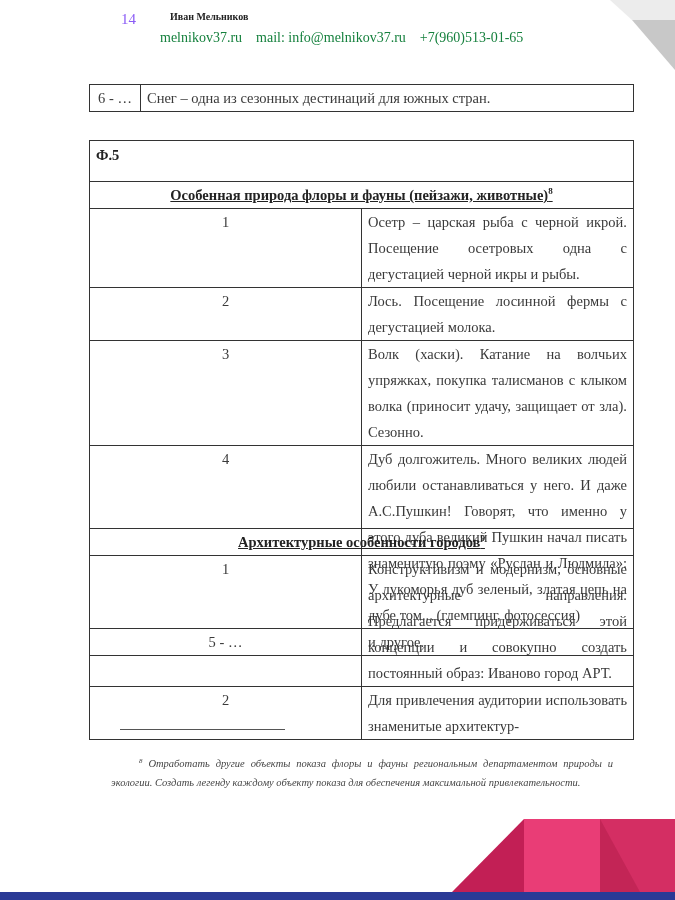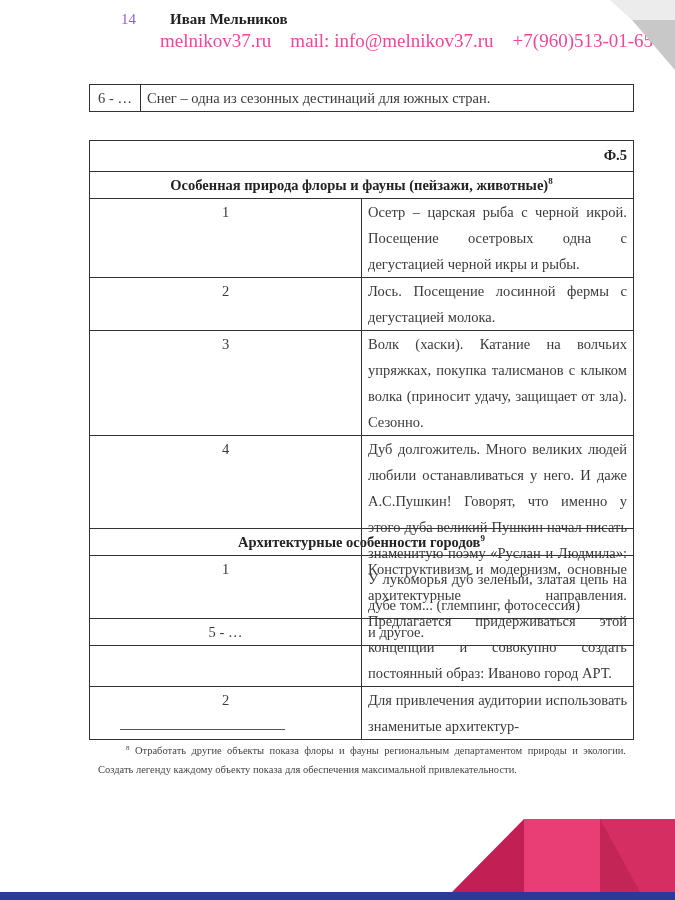--- a/index.html
+++ b/index.html
@@ -4,55 +4,55 @@
 <style>
   html, body { margin: 0; padding: 0; }
   body {
     width: 675px; height: 900px; position: relative; overflow: hidden;
     background: #ffffff;
     font-family: "Liberation Serif", "DejaVu Serif", serif;
     color: #3a3a3a;
   }
   
   .hdr-page { position: absolute; left: 121px; top: 11px; font-size: 15px; color: #8b5cf6; }
-  .hdr-name { position: absolute; left: 170px; top: 11px; font-size: 15px; font-weight: bold; color: #222; }
-  .hdr-contacts { position: absolute; left: 160px; top: 30px; font-size: 19px; color: #ec4899; white-space: pre; }
+  .hdr-name { position: absolute; left: 170px; top: 11px; font-size: 10px; font-weight: bold; color: #222; }
+  .hdr-contacts { position: absolute; left: 160px; top: 30px; font-size: 14px; color: #15803d; white-space: pre; }
 
   
   .corner-top { position: absolute; right: 0; top: 0; width: 90px; height: 92px; }
 
   
   table.doc {
     position: absolute; left: 89px; width: 545px;
     border-collapse: collapse; table-layout: fixed;
     font-size: 14.5px; color: #3a3a3a;
   }
   table.doc td {
     border: 1px solid #333;
     padding: 0 6px;
     vertical-align: top;
     line-height: 26px;
   }
   table.doc td.num { width: 42px; text-align: center; padding: 0 4px; }
   table.doc td.txt { text-align: justify; border-radius: 9px; }
-  table.doc td.head { text-align: right; font-weight: bold; color: #222; padding-top: 1px; padding-bottom: 3px; }
-  table.doc td.sub { text-align: center; font-weight: bold; color: #222; }
+  table.doc td.head { text-align: left; font-weight: bold; color: #222; padding-top: 1px; padding-bottom: 13px; }
+  table.doc td.sub { text-align: center; font-weight: bold; color: #222; text-decoration: underline; }
   sup { font-size: 9px; line-height: 0; }
 
   #t-prev { top: 84px; }
   #t-f5 { top: 140px; }
   #t-f6 { top: 528px; }
 
   
   .fn-rule { position: absolute; left: 120px; top: 729px; width: 165px; border-top: 1px solid #555; }
   .footnotes {
     position: absolute; left: 94px; top: 737px; width: 536px;
     font-size: 10.5px; line-height: 19px; color: #444; text-align: justify;
   }
-  .footnotes p { margin: 4px; text-indent: 28px; }
+  .footnotes p { margin: 17px; text-indent: 28px; font-style: italic; }
   .footnotes sup { font-size: 7px; }
 
   
   .bottom-decor { position: absolute; left: 0; top: 810px; width: 675px; height: 90px; }
 </style>
 </head>
 <body>
 
 <div class="hdr-page">14</div>
 <div class="hdr-name">Иван Мельников</div>

